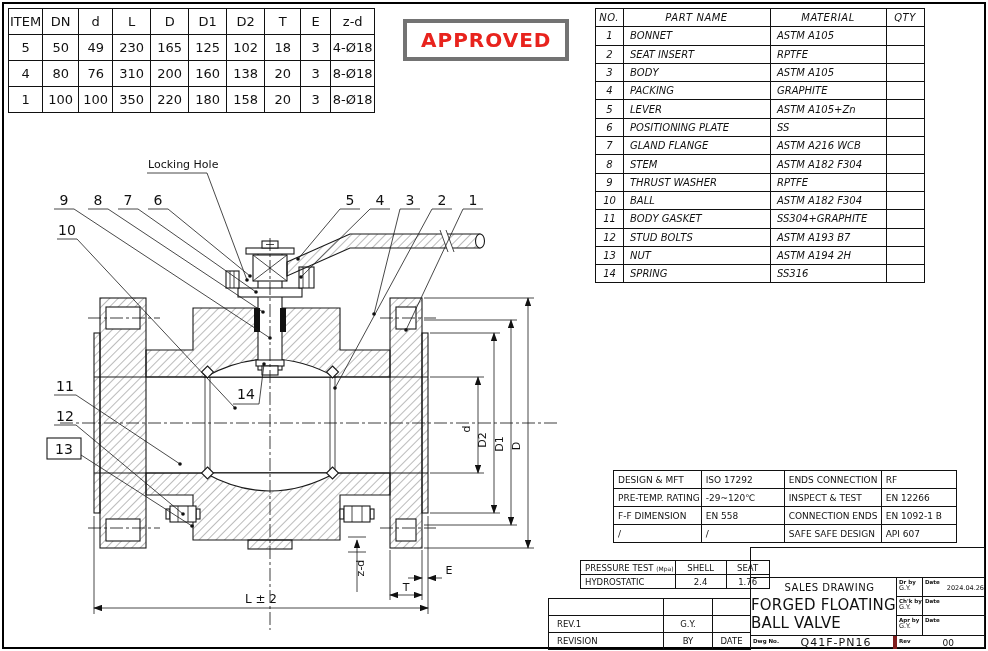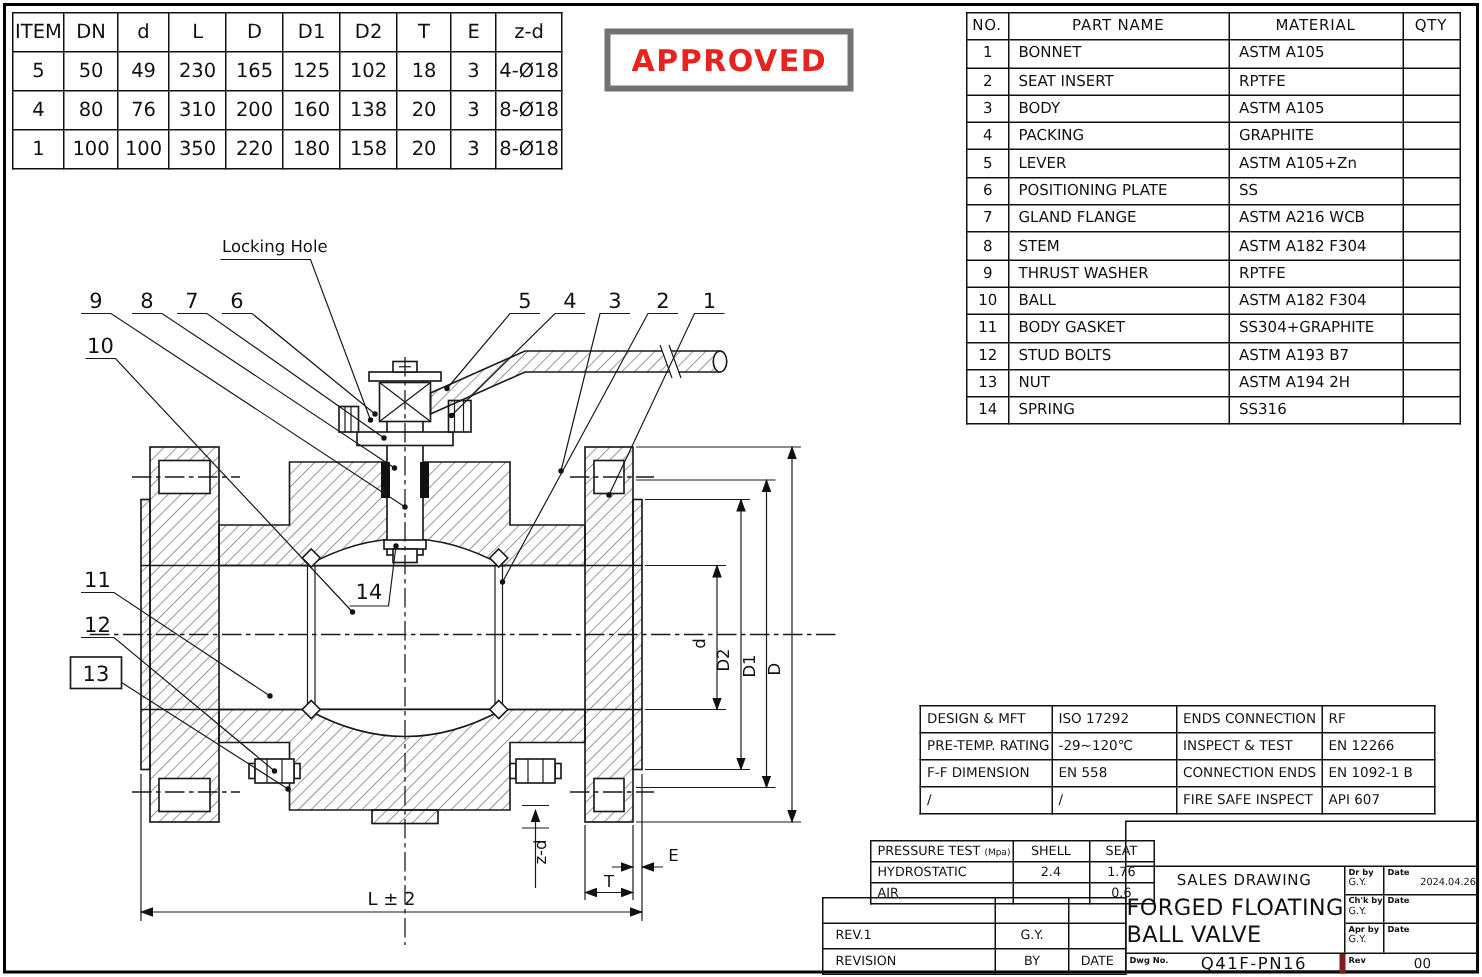--- a/index.html
+++ b/index.html
@@ -11,21 +11,21 @@
 
   
   #dimtbl{position:absolute;left:8px;top:8px;}
   #dimtbl td{border:1.6px solid #111;height:23px;text-align:center;font-size:13px;}
 
   
   #stamp{position:absolute;left:403px;top:19px;border:4px solid #737373;color:#e8231d;
          font-size:20px;font-weight:bold;letter-spacing:1px;padding:5px 14px;background:#fff;}
 
   
-  #parts{position:absolute;left:644px;top:8px;}
+  #parts{position:absolute;left:595px;top:8px;font-style:italic;}
   #parts td{height:15.3px;font-size:10px;}
   #parts .c-no{text-align:center;}
   #parts .c-nm,#parts .c-mt{padding-left:6px;text-align:left;}
   #parts tr.hdr td{text-align:center;letter-spacing:.5px;padding-left:0;}
 
   
   #spec{position:absolute;left:613px;top:470px;}
   #spec td{height:15px;font-size:9px;padding-left:4px;text-align:left;margin-top:28px;}
 
   
@@ -415,21 +415,21 @@
     </tr>
     <tr>
       <td>F-F DIMENSION</td>
       <td>EN 558</td>
       <td>CONNECTION ENDS</td>
       <td>EN 1092-1 B</td>
     </tr>
     <tr>
       <td>/</td>
       <td>/</td>
-      <td>FIRE SAFE INSPECT</td>
+      <td>SAFE SAFE DESIGN</td>
       <td>API 607</td>
     </tr>
   </tbody>
     </table>
 
   <table id="press">
     <colgroup>
         <col style="width:76px">
         <col style="width:51px">
         <col style="width:43px">
@@ -437,25 +437,20 @@
     <tbody>
         <tr>
       <td class="pl"><span>PRESSURE TEST</span> <span class="unit">(Mpa)</span></td>
       <td>SHELL</td>
       <td>SEAT</td>
     </tr>
     <tr>
       <td class="pl">HYDROSTATIC</td>
       <td>2.4</td>
       <td>1.76</td>
-    </tr>
-    <tr>
-      <td class="pl">AIR</td>
-      <td></td>
-      <td>0.6</td>
     </tr>
   </tbody>
     </table>
 
   <table id="revs">
     <colgroup>
         <col style="width:115px">
         <col style="width:49px">
         <col style="width:38px">
       </colgroup>

